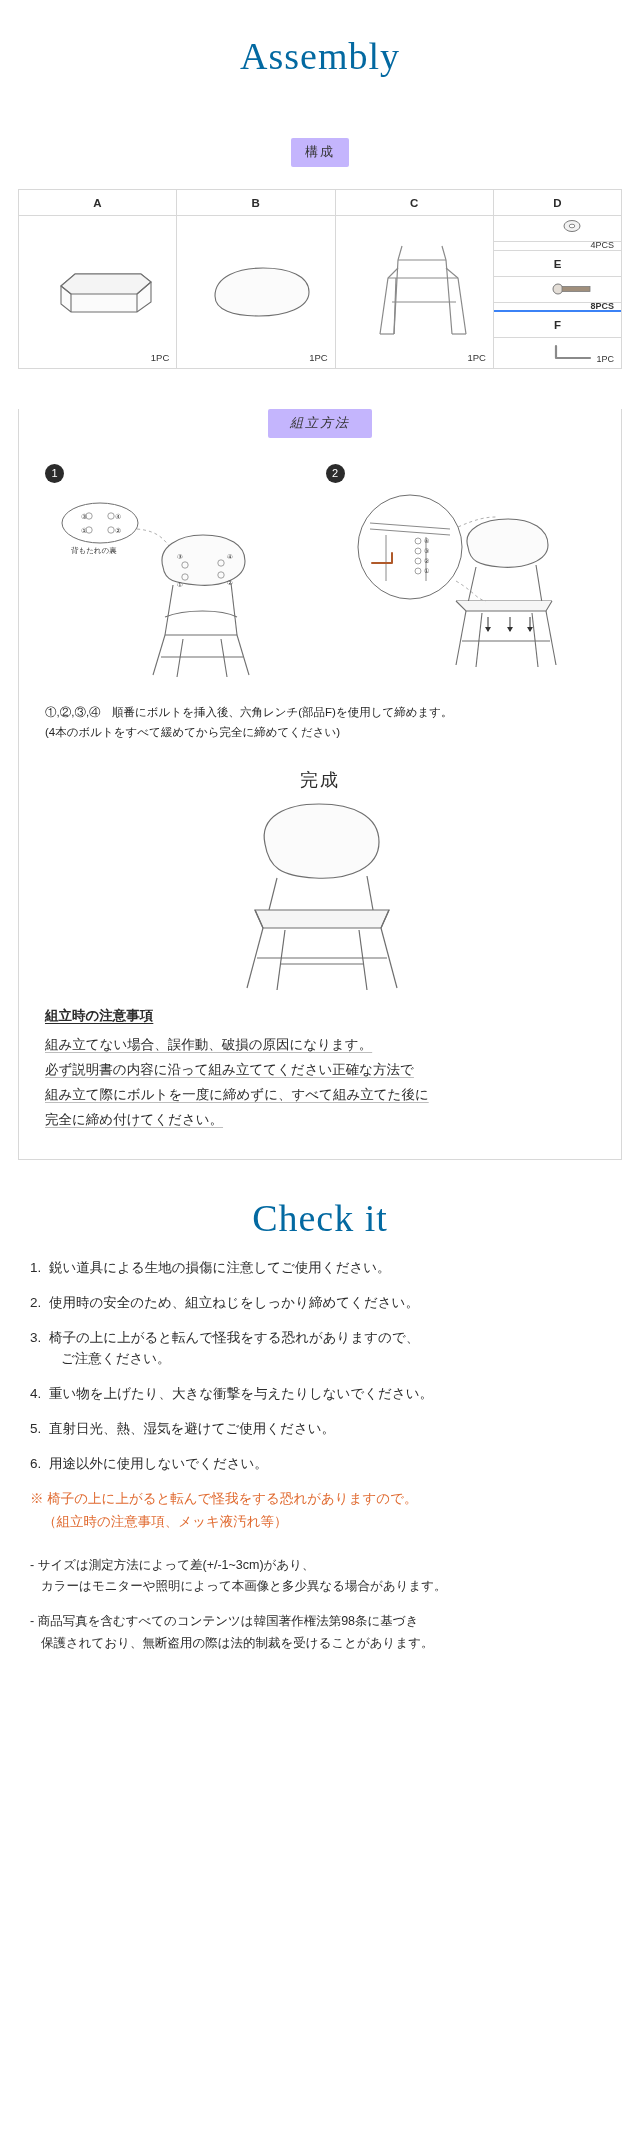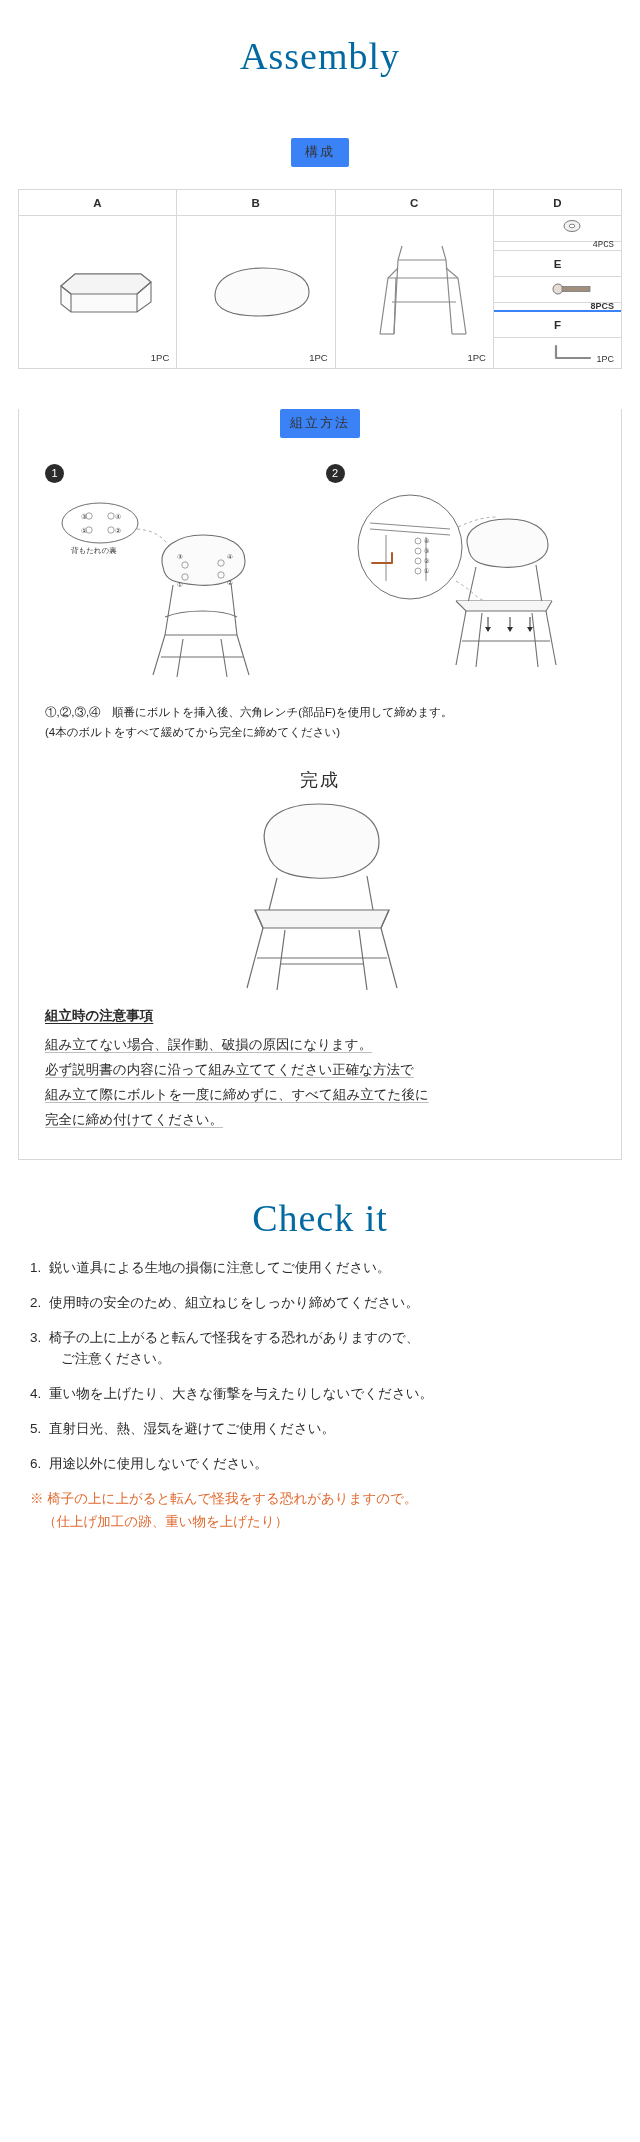--- a/index.html
+++ b/index.html
@@ -33,27 +33,27 @@
     margin: 0;
   }
   .section-pill {
     display: block;
     margin: 0 auto;
     width: 58px;
     text-align: center;
     font-size: 13px;
     letter-spacing: 2px;
     color: #333;
-    background: #3b82f6;
+    background: #c4b5fd;
     padding: 5px 0 6px 0;
     border-radius: 2px;
   }
   .pill-wrap { margin-top: 60px; margin-bottom: 22px; text-align:center;}
   .pill-wrap.mid { margin-top: 40px; margin-bottom: 26px;}
-  .pill-wide { width: 80px; }
+  .pill-wide { width: 104px; font-style: italic; }
 
   
   .parts-box {
     margin: 0 18px;
     border: 1px solid #d8d8d8;
     display: flex;
     height: 180px;
   }
   .parts-col {
     border-right: 1px solid #d8d8d8;
@@ -260,21 +260,21 @@
         <div class="sub-body">
           <span class="art">
             <svg viewBox="0 0 160 25" width="160" height="25">
               <ellipse cx="78" cy="10" rx="8" ry="5.5" fill="#f2f2f2" stroke="#7a7a7a" stroke-width="1"></ellipse>
               <ellipse cx="78" cy="10" rx="2.8" ry="1.8" fill="#fff" stroke="#7a7a7a" stroke-width="0.9"></ellipse>
             </svg>
           </span>
         </div>
       </div>
       <div class="sub-body" style="height:16px;position:relative;border-bottom:1px solid #d8d8d8;">
-        <span class="sub-qty" style="top:-2px;font-family:Liberation Mono, monospace;">4PCS</span>
+        <span class="sub-qty" style="top:-2px;">4PCS</span>
       </div>
 
       <div class="sub-row">
         <div class="sub-head">E</div>
         <div class="sub-body">
           <span class="art">
             <svg viewBox="0 0 160 25" width="160" height="25">
               <circle cx="64" cy="12" r="5" fill="#e4ded7" stroke="#7a7a7a" stroke-width="1"></circle>
               <rect x="68" y="9.5" width="28" height="5" fill="#a08f7c" stroke="#7a7a7a" stroke-width="0.8"></rect>
             </svg>
@@ -476,17 +476,27 @@
       <span class="txt">直射日光、熱、湿気を避けてご使用ください。</span>
     </li>
     <li>
       <span class="idx">6.</span>
       <span class="txt">用途以外に使用しないでください。</span>
     </li>
   </ul>
 
   <div class="warn">
     <div>※ 椅子の上に上がると転んで怪我をする恐れがありますので。</div>
-    <span class="w2">（仕上げ加工の跡、重い物を上げたり）</span>
+    <span class="w2">（組立時の注意事項、メッキ液汚れ等）</span>
   </div>
 
+  <div class="foot">
+    <p>
+      <span>- サイズは測定方法によって差(+/-1~3cm)があり、</span>
+      <span class="cont">カラーはモニターや照明によって本画像と多少異なる場合があります。</span>
+    </p>
+    <p>
+      <span>- 商品写真を含むすべてのコンテンツは韓国著作権法第98条に基づき</span>
+      <span class="cont">保護されており、無断盗用の際は法的制裁を受けることがあります。</span>
+    </p>
+  </div>
 
 </div>
 
 </body></html>

